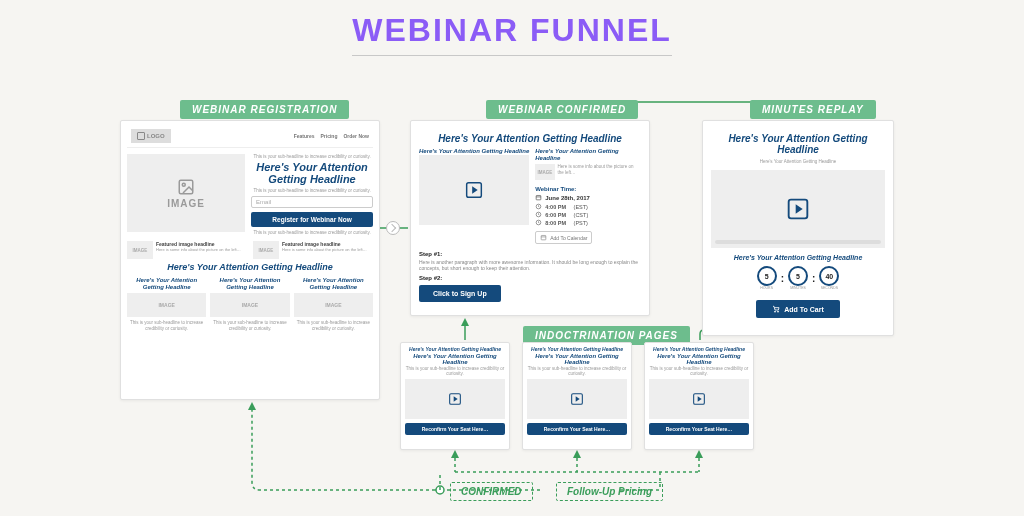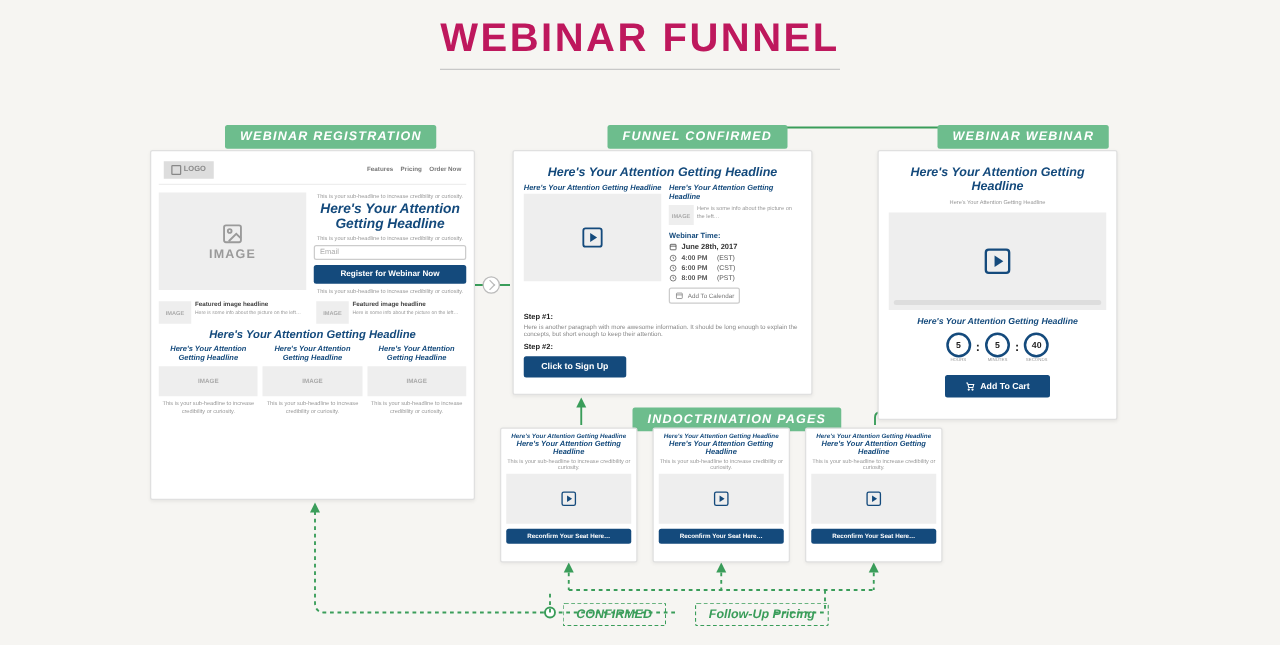--- a/index.html
+++ b/index.html
@@ -22,21 +22,21 @@
     width:1024px;
     height:516px;
     overflow:hidden;
     position:relative;
   }
   .main-title{
     text-align:center;
     font-size:32px;
     font-weight:800;
     letter-spacing:2px;
-    color:#be185d;
+    color:#8b5cf6;
     margin:12px 16px 6px;
   }
   .hr{
     width:320px;
     height:1px;
     background:#c8c8c8;
     margin:0 auto 10px;
   }
   .stage{
     position:absolute;
@@ -161,23 +161,23 @@
   <line class="dash" x1="660" y1="472" x2="660" y2="490"></line>
 
   <path class="dash" d="M435 490 L260 490 Q252 490 252 482 L252 404"></path>
   <polygon points="252,402 248,410 256,410"></polygon>
 
   <circle cx="440" cy="490" r="4" fill="#fff" stroke="#3a9d5a" stroke-width="1.5"></circle>
   <line class="dash" x1="440" y1="490" x2="440" y2="472"></line>
 </svg>
 
 <div class="label-tag" style="left:180px;top:100px;">WEBINAR REGISTRATION</div>
-<div class="label-tag" style="left:486px;top:100px;">FUNNEL CONFIRMED</div>
-<div class="label-tag" style="left:750px;top:100px;">WEBINAR WEBINAR</div>
-<div class="label-tag" style="left:506px;top:326px;">INDOCTRINATION PAGES</div>
+<div class="label-tag" style="left:486px;top:100px;">WEBINAR CONFIRMED</div>
+<div class="label-tag" style="left:750px;top:100px;">MINUTES REPLAY</div>
+<div class="label-tag" style="left:523px;top:326px;">INDOCTRINATION PAGES</div>
 
 <div class="ring" style="left:386px;top:221px;"></div>
 
 <div class="card reg">
   <div class="top">
     <div class="logo-box">LOGO</div>
     <div class="nav">
       <span>Features</span>
       <span>Pricing</span>
       <span>Order Now</span>

